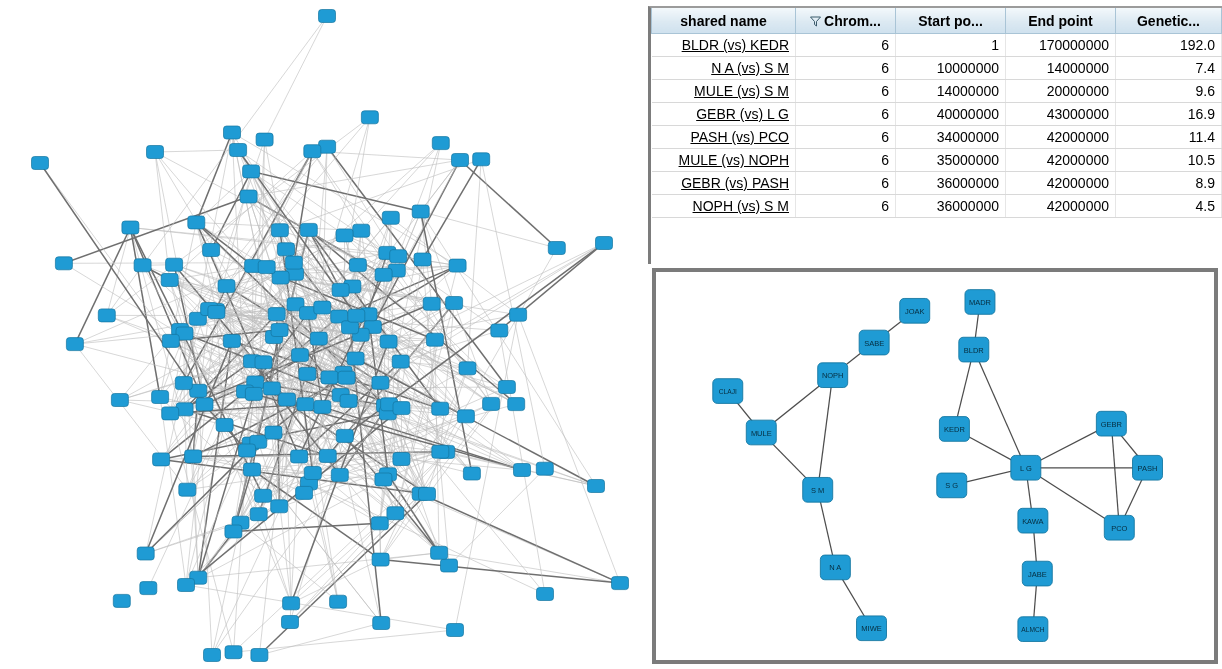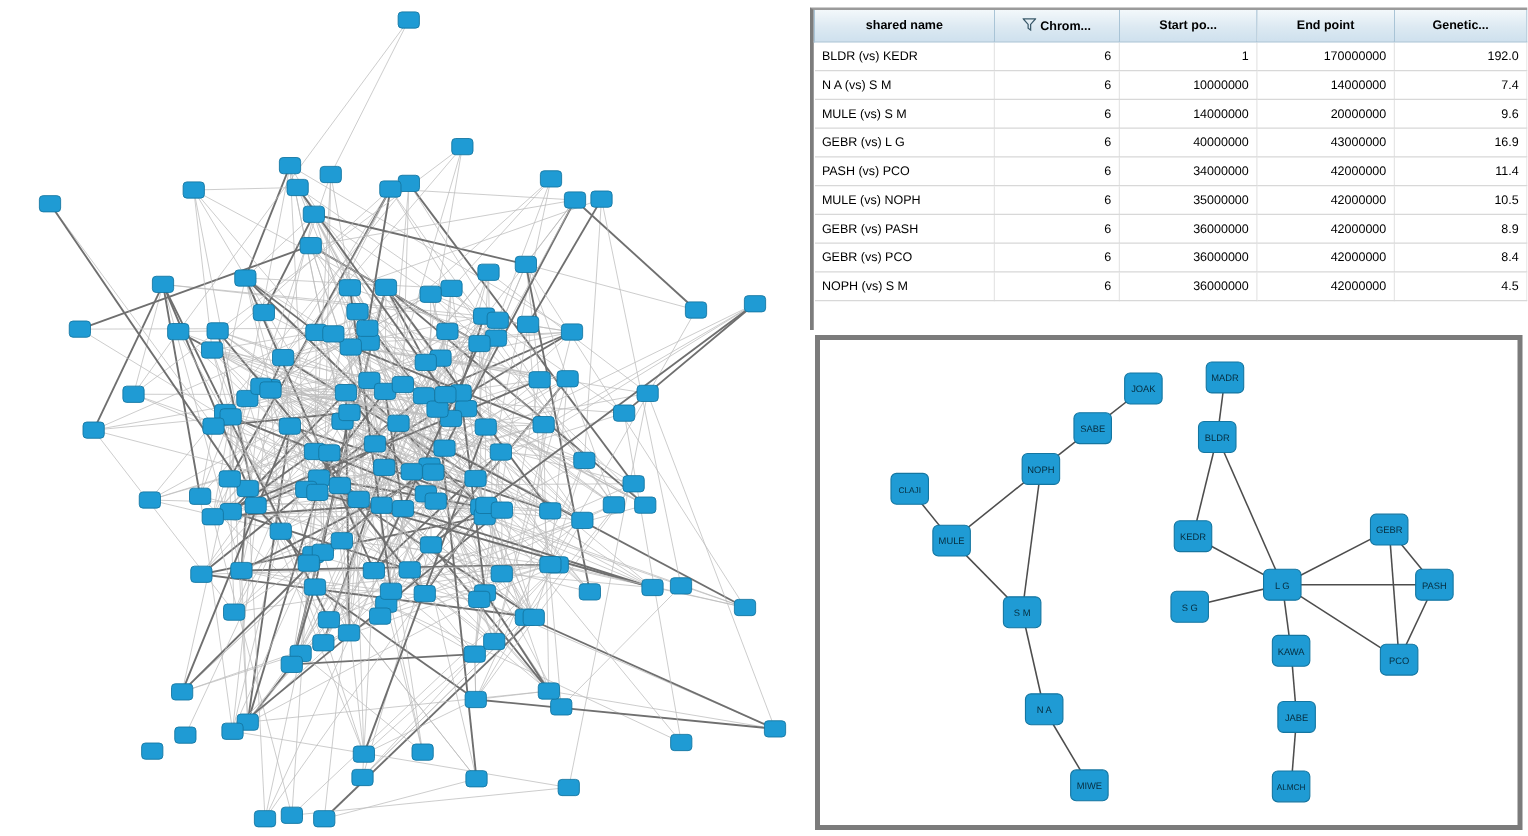--- a/index.html
+++ b/index.html
@@ -24,21 +24,21 @@
   
   #table-panel{
     position:absolute;left:0px;top:6px;width:574px;height:258px;
     background:#ffffff;
     border-left:3px solid #7c7c7c;
     border-top:2px solid #9b9b9b;
     box-sizing:border-box;
   }
   table.grid{
     border-collapse:collapse;width:100%;
-    font-size:10px;color:#000;
+    font-size:14px;color:#000;
     table-layout:fixed;
   }
   table.grid th{
     background:linear-gradient(to bottom,#f3f8fb 0%,#dce9f2 55%,#cfe1ee 100%);
     border:1px solid #a9c4d6;
     border-top:none;
     font-weight:bold;
     height:25px;
     padding:0 6px;
     white-space:nowrap;
@@ -47,21 +47,21 @@
     position:relative;
   }
   table.grid th.colname{text-align:center;}
   table.grid td{
     border-bottom:1px solid #d8d8d8;
     border-right:1px solid #e6e6e6;
     height:22px;padding:0 6px;white-space:nowrap;overflow:hidden;
     background:#ffffff;
   }
   td.num{text-align:right;}
-  td.txt{text-align:left;}
+  td.txt{text-align:right;text-decoration:underline;}
   .filter-ico{
     display:inline-block;width:11px;height:11px;margin-right:3px;
     vertical-align:-1px;
   }
   
   #sub-network{
     position:absolute;left:4px;top:268px;width:566px;height:396px;
     background:#ffffff;
     border:4px solid #7b7b7b;
     box-sizing:border-box;
@@ -1238,27 +1238,20 @@
             <td class="num">10.5</td>
           </tr>
           <tr>
             <td class="txt">GEBR (vs) PASH</td>
             <td class="num">6</td>
             <td class="num">36000000</td>
             <td class="num">42000000</td>
             <td class="num">8.9</td>
           </tr>
           <tr>
-            <td class="txt">GEBR (vs) PCO</td>
-            <td class="num">6</td>
-            <td class="num">36000000</td>
-            <td class="num">42000000</td>
-            <td class="num">8.4</td>
-          </tr>
-          <tr>
             <td class="txt">NOPH (vs) S M</td>
             <td class="num">6</td>
             <td class="num">36000000</td>
             <td class="num">42000000</td>
             <td class="num">4.5</td>
           </tr>
         </tbody>
     </table>
   </div>
 

